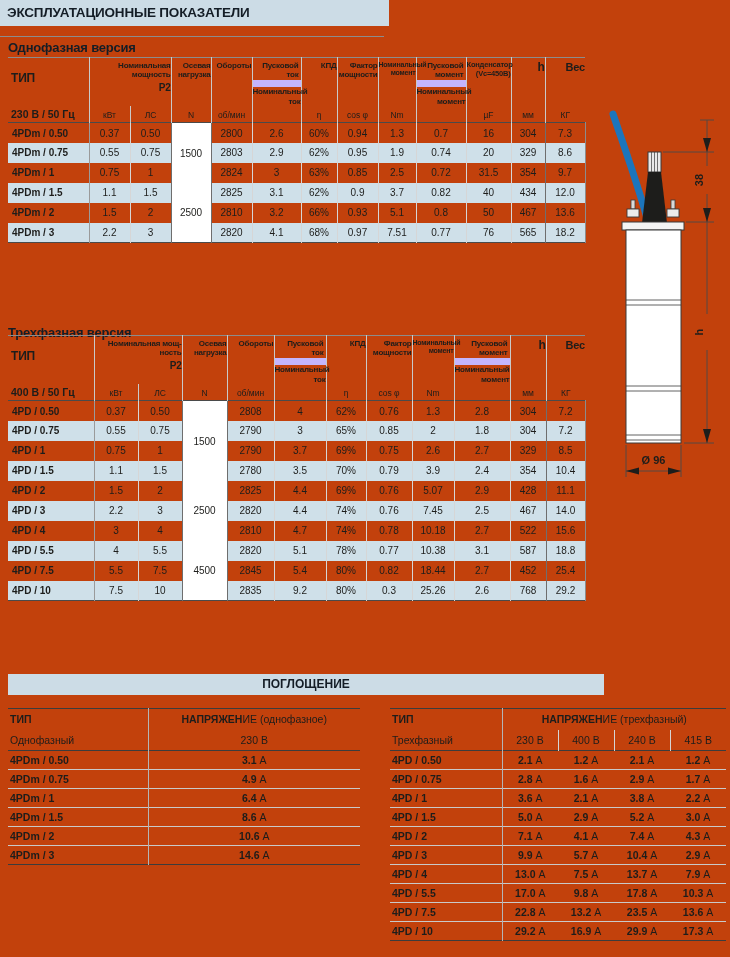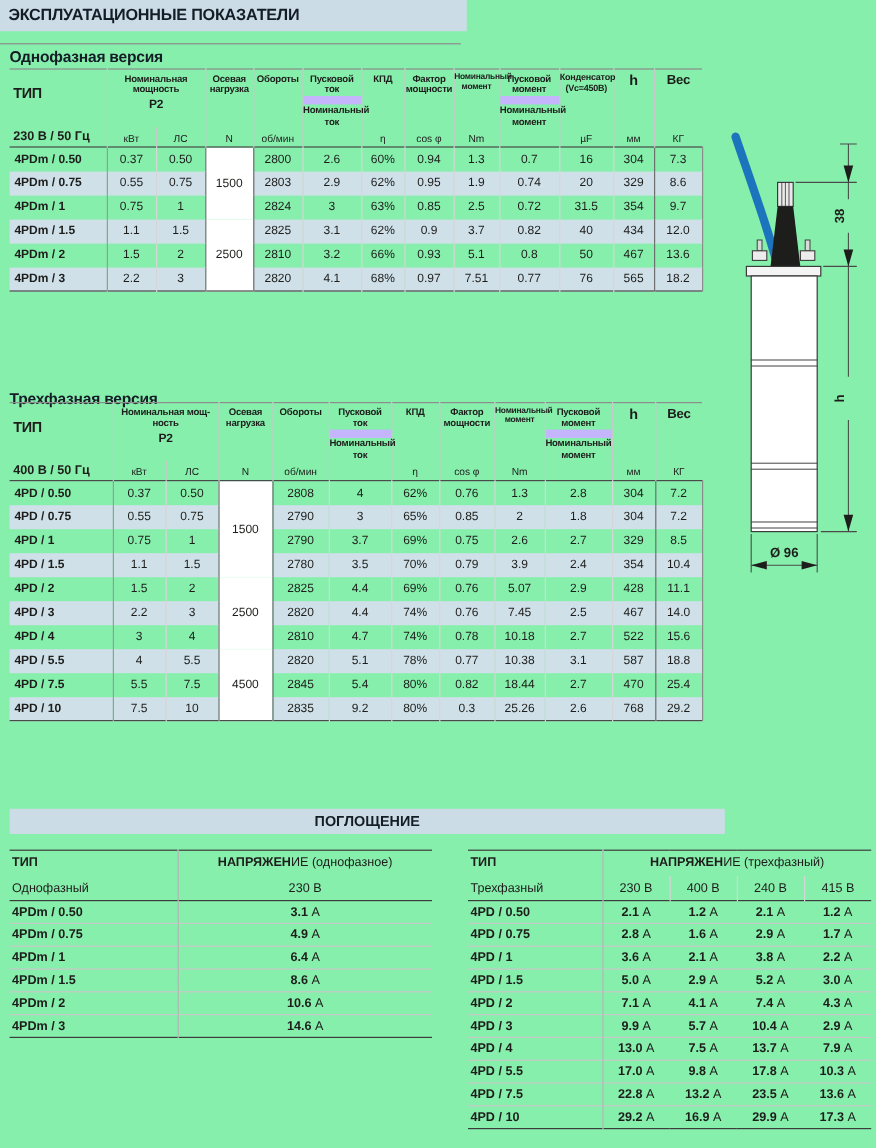--- a/index.html
+++ b/index.html
@@ -1,18 +1,18 @@
 <!DOCTYPE html>
 <html><head>
 <meta charset="utf-8">
 <style>
   * { margin:0; padding:0; box-sizing:border-box; }
   html,body { background:#fff; }
   .page {
-    position:relative; width:730px; height:957px; background:#86efac;
+    position:relative; width:730px; height:957px; background:#c2410c;
     font-family:"Liberation Sans", sans-serif; color:#1d1d1b; overflow:hidden;
   }
   
   .title-bar {
     position:absolute; left:0; top:4; width:389px; height:26px;
     background:#ccdce6; line-height:26px; padding-left:7px;
     font-size:13.5px; font-weight:bold; letter-spacing:-0.2px; color:#141d26;
   }
   .rule1 { position:absolute; left:0; top:36px; width:384px; height:1px; background:#8c8c8c; }
   .sec-head { position:absolute; left:8px; font-size:13px; font-weight:bold; letter-spacing:-0.2px; color:#141d26; }
@@ -22,21 +22,21 @@
     position:absolute; left:8px; top:674px; width:596px; height:21px;
     background:#ccdce6; text-align:center; line-height:21px;
     font-size:12px; font-weight:bold; color:#141d26;
   }
   
   .spec { position:absolute; border-collapse:collapse; table-layout:fixed; width:577px; }
   .spec.t1 { left:8px; top:57px; }
   .spec.t2 { left:8px; top:335px; }
   .spec thead tr.labels th {
     vertical-align:top; padding-top:3px; font-size:8px; font-weight:bold;
-    text-align:center; letter-spacing:-0.2px; border-left:1px solid #c9c9c9;
+    text-align:right; letter-spacing:-0.2px; border-left:1px solid #c9c9c9;
     height:45px; line-height:1.15; color:#1d1d1b;
   }
   .spec thead tr.labels th:first-child { border-left:none; text-align:left; padding-left:3px; }
   .spec thead { border-top:1px solid #8c8c8c; }
   .spec thead tr.units th {
     font-size:8.5px; font-weight:normal; text-align:center; height:17px;
     border-left:1px solid #c9c9c9; vertical-align:bottom; padding-bottom:2px;
   }
   .spec thead tr.units th:first-child { border-left:none; text-align:left; padding-left:3px; font-size:10.5px; font-weight:bold; }
   .spec thead { border-bottom:1px solid #4a4a4a; }
@@ -399,21 +399,21 @@
         <tr>
           <th class="typ">4PD / 7.5</th>
           <td>5.5</td>
           <td>7.5</td>
           <td>2845</td>
           <td>5.4</td>
           <td>80%</td>
           <td>0.82</td>
           <td>18.44</td>
           <td>2.7</td>
-          <td>470</td>
+          <td>452</td>
           <td class=" dk-l">25.4</td>
         </tr>
         <tr>
           <th class="typ stripe">4PD / 10</th>
           <td class="stripe">7.5</td>
           <td class="stripe">10</td>
           <td class="stripe">2835</td>
           <td class="stripe">9.2</td>
           <td class="stripe">80%</td>
           <td class="stripe">0.3</td>

